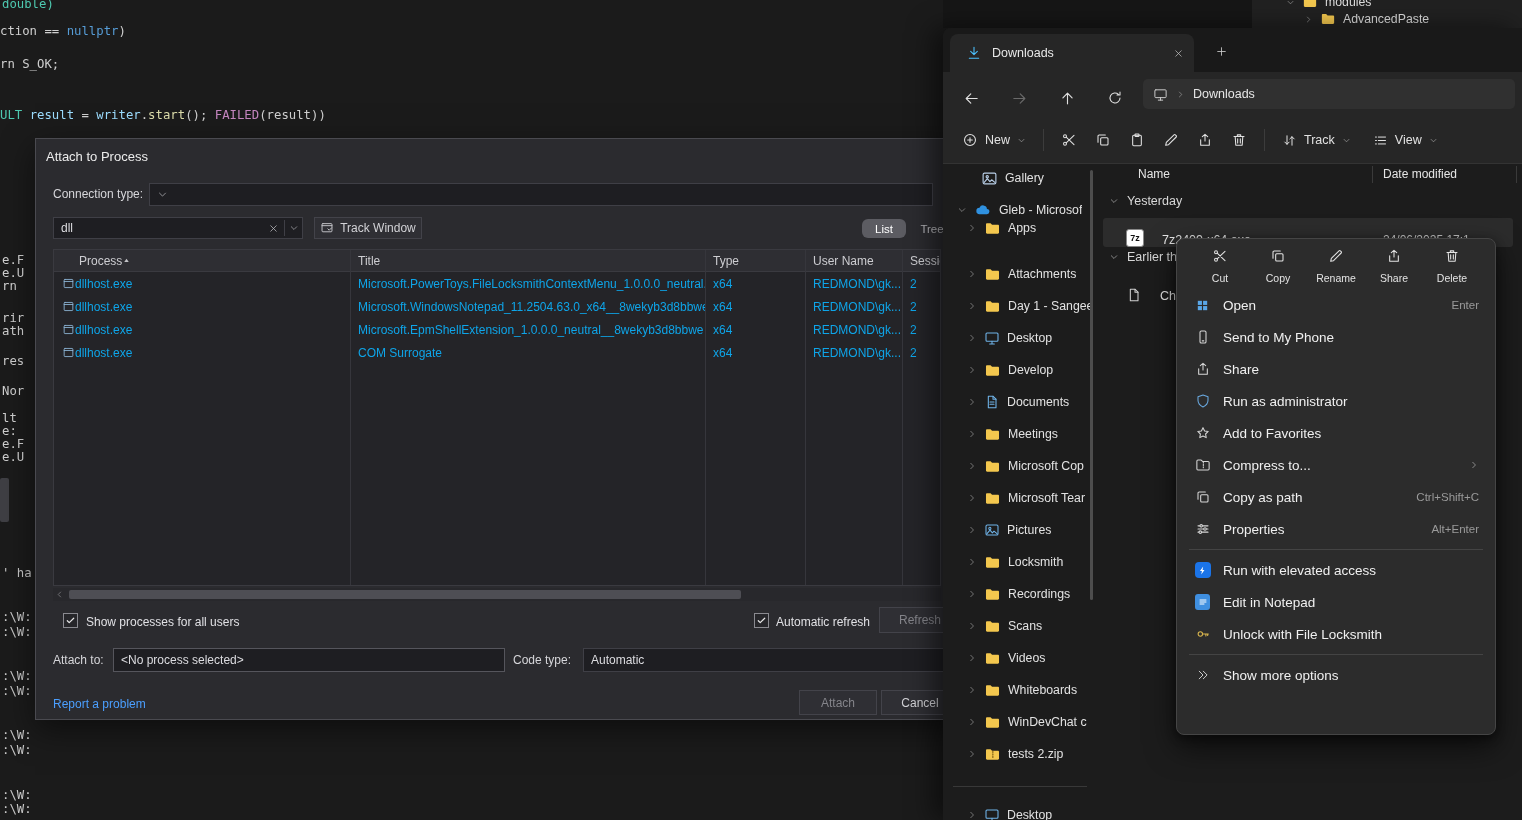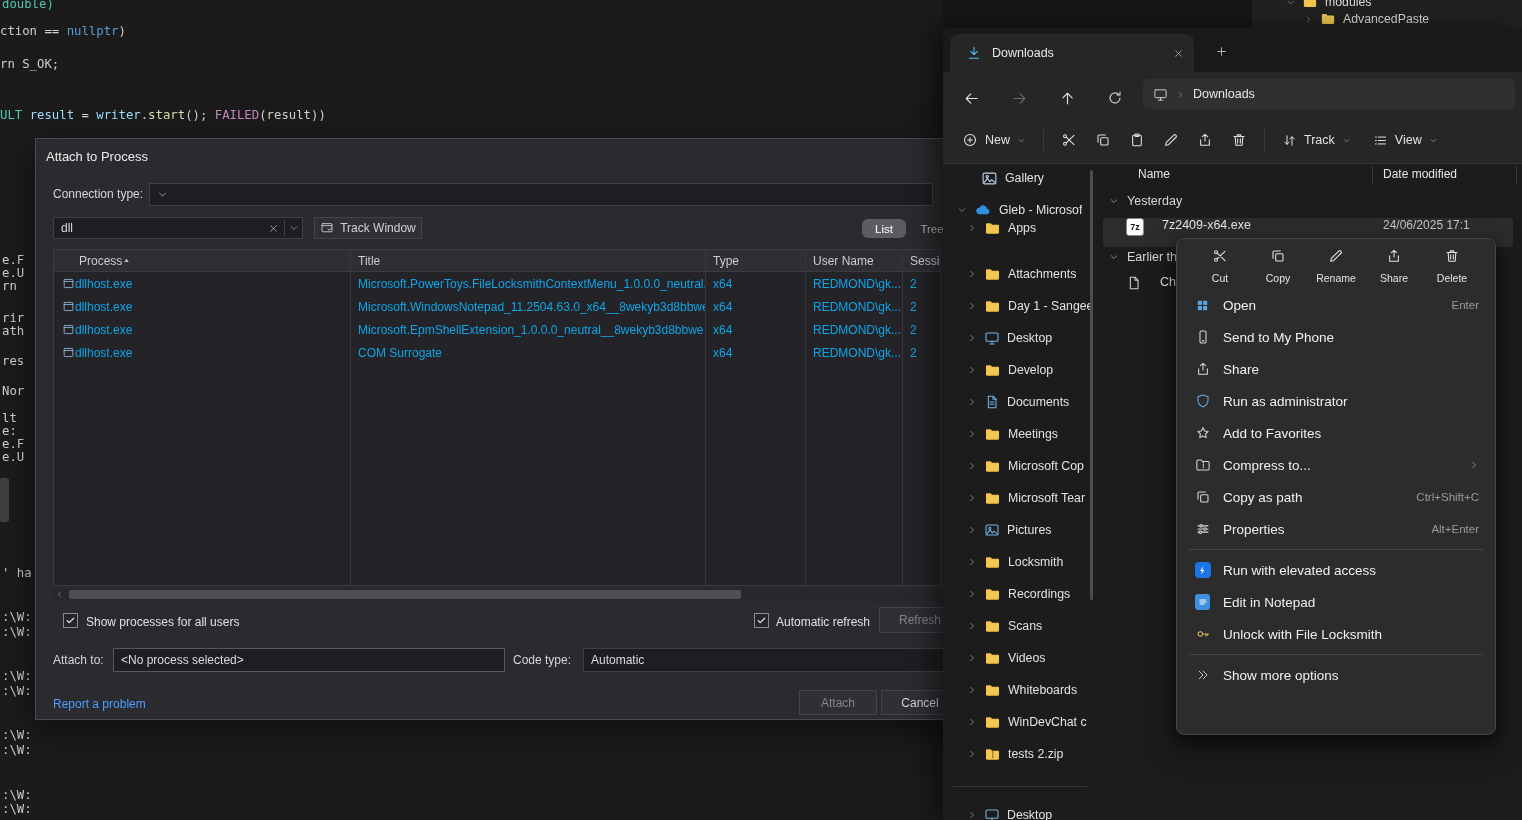--- a/index.html
+++ b/index.html
@@ -37,21 +37,21 @@
   .navbtn{position:absolute;top:9px;width:34px;height:34px;display:flex;align-items:center;justify-content:center;border-radius:4px}
   .pill{position:absolute;left:200px;top:7px;width:372px;height:30px;background:#303030;border-radius:5px;
         display:flex;align-items:center;padding:0 10px;gap:8px}
   .cmdrow{position:absolute;left:0;top:44px;width:100%;height:48px;display:flex;align-items:center}
   .tbtn{display:flex;align-items:center;gap:7px;color:#e2e2e2;padding:6px 9px;border-radius:4px}
   .sepv{width:1px;height:22px;background:#3c3c3c;margin:0 8px}
   .colhead{position:absolute;left:157px;top:134px;right:0;height:26px;color:#e5e5e5;font-size:12px}
   .sbi{position:absolute;left:0;width:152px;height:32px;display:flex;align-items:center;gap:7px;border-radius:4px;color:#e2e2e2}
   .sbi .lbl{font-size:12.3px;white-space:nowrap;overflow:hidden;max-width:86px}
   .grp{position:absolute;display:flex;align-items:center;gap:8px;color:#d8d8d8;font-size:12.5px}
-  .frow{position:absolute;display:flex;align-items:flex-start;gap:18px;color:#e6e6e6;font-size:12.5px}
+  .frow{position:absolute;display:flex;align-items:flex-end;gap:18px;color:#e6e6e6;font-size:12.5px}
   .badge7z{width:18px;height:18px;background:#fff;border-radius:3px;color:#111;font-size:9px;font-weight:bold;
            display:flex;align-items:center;justify-content:center;border:1px solid #888}
 
   
   .cmenu{position:absolute;left:1176px;top:238px;width:320px;height:497px;background:#2c2c2c;border:1px solid #454545;
          border-radius:8px;box-shadow:0 12px 30px rgba(0,0,0,.6),0 3px 10px rgba(0,0,0,.45);z-index:6;padding-bottom:4px}
   .cm-iconrow{display:flex;justify-content:space-between;padding:9px 20px 5px 20px}
   .cm-tool{display:flex;flex-direction:column;align-items:center;gap:8px;width:46px;color:#e3e3e3;border-radius:4px}
   .cm-tool .tl{font-size:10.5px}
   .cmi{display:flex;align-items:center;height:32px;padding:0 12px 0 13px;gap:12px;margin:0 4px;border-radius:4px}

